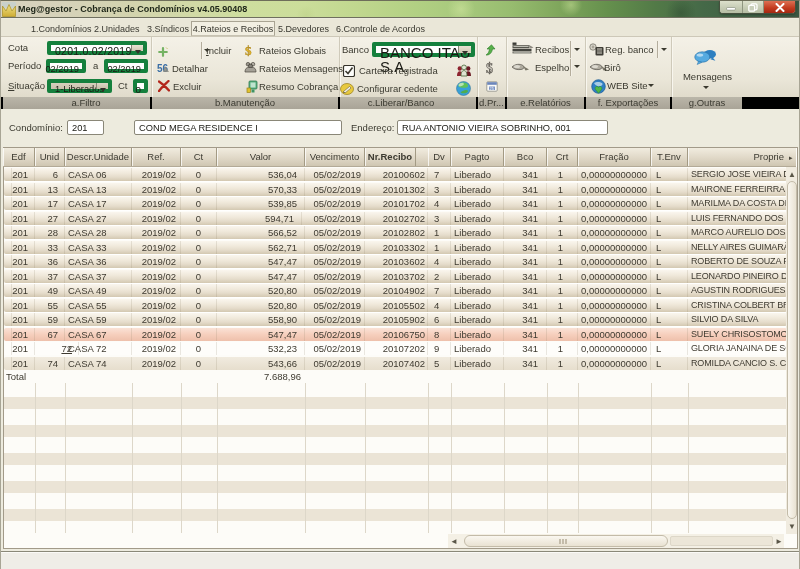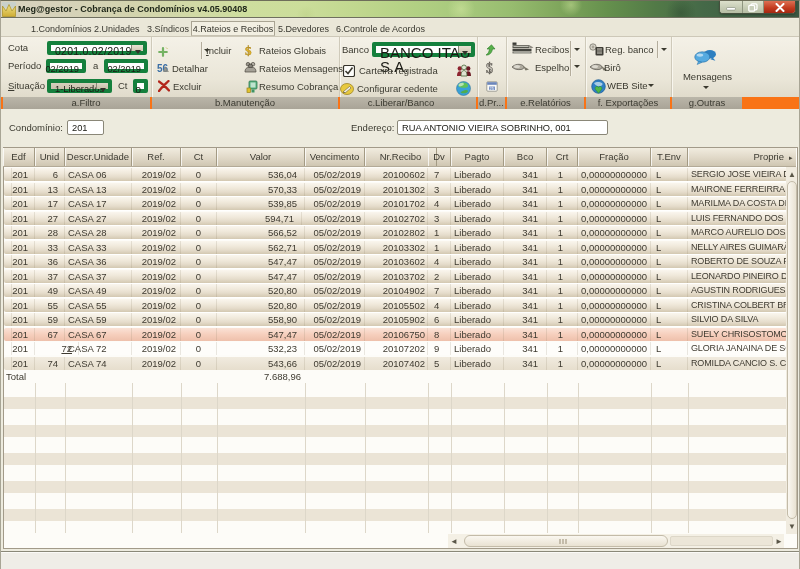--- a/index.html
+++ b/index.html
@@ -27,21 +27,21 @@
 #activetab { position:absolute; left:190px; top:2px; width:84px; height:15px; background:#f2efe2; border:1px solid #a9a493; border-bottom:1px solid #c7c2b2; text-align:center; line-height:14px; font-size:9px; color:#35342c; }
 #tabline { position:absolute; left:0; top:35px; width:798px; height:1px; background:#cdc8b8; }
 
 #toolbar { position:absolute; left:0; top:36px; width:798px; height:60px; background:linear-gradient(#f4f1e7,#eae6d8 70%,#e0dbcb); }
 .vsep { position:absolute; top:36px; height:71px; width:1px; background:#cfcaba; box-shadow:1px 0 0 #f8f6ee; }
 .tlabel { position:absolute; font-size:9.5px; color:#3a392f; }
 .tbox { position:absolute; background:#fff; border:4px solid #15803d; border-radius:2px; font-size:9.8px; color:#1a1a14; }
 .combo-btn { position:absolute; right:0; top:0; bottom:0; width:12px; background:linear-gradient(#e8e2d2,#cfc7b2); border-left:1px solid #8a8778; border-radius:0 1px 1px 0; }
 .carr { position:absolute; width:0; height:0; border-left:3.5px solid transparent; border-right:3.5px solid transparent; border-top:4px solid #33322a; }
 
-#strip { position:absolute; left:0; top:96px; width:798px; height:12px; background:#f97316; }
+#strip { position:absolute; left:0; top:96px; width:798px; height:12px; background:#000000; }
 .seg { position:absolute; top:0; height:12px; background:linear-gradient(#bab6a9,#a9a497); text-align:center; font-size:9.5px; line-height:12px; color:#3b3a31; }
 
 #main { position:absolute; left:0; top:108px; width:798px; height:441px; background:#edebde; }
 .flabel { position:absolute; font-size:9.5px; color:#3a392f; }
 .fbox { position:absolute; background:#fff; border:1px solid #8a8778; border-radius:2px; font-size:9.3px; color:#1a1a14; }
 
 #grid { position:absolute; left:2px; top:146px; width:795px; height:402px; border:1px solid #a29a89; background:#fdfcf8; }
 #ghead { position:absolute; left:2px; top:147px; width:793px; height:19px;
   background:linear-gradient(#f1ecdf,#e0d8c7 55%,#cfc6b2); border-bottom:1px solid #b3aa97; }
 .hc { position:absolute; top:0; height:18px; line-height:18px; font-size:9.5px; color:#3c3a31; text-align:center;
@@ -293,35 +293,38 @@
  <div class="seg" style="left:506px;width:77px;">e.Relatórios</div>
  <div class="seg" style="left:585px;width:84px;">f. Exportações</div>
  <div class="seg" style="left:671px;width:70px;">g.Outras</div>
 </div>
 
 <div id="main"></div>
 <span class="flabel" style="left:8px;top:121px;">Condomínio:</span>
 <div class="fbox" style="left:66px;top:119px;width:37px;height:15px;">
       <span style="position:absolute;left:4px;top:0;line-height:14px;">201</span>
     </div>
+<div class="fbox" style="left:133px;top:119px;width:208px;height:15px;">
+      <span style="position:absolute;left:4px;top:0;line-height:14px;">COND MEGA RESIDENCE I</span>
+    </div>
 <span class="flabel" style="left:350px;top:121px;">Endereço:</span>
 <div class="fbox" style="left:396px;top:119px;width:211px;height:15px;">
       <span style="position:absolute;left:4px;top:0;line-height:14px;">RUA ANTONIO VIEIRA SOBRINHO, 001</span>
     </div>
 
 <div id="grid"></div>
 <div id="ghead">
       <span class="hc" style="left:0px;width:32px;">Edf</span>
       <span class="hc" style="left:32px;width:30px;">Unid</span>
       <span class="hc" style="left:62px;width:67px;">Descr.Unidade</span>
       <span class="hc" style="left:129px;width:49px;">Ref.</span>
       <span class="hc" style="left:178px;width:36px;">Ct</span>
       <span class="hc" style="left:214px;width:88px;">Valor</span>
       <span class="hc" style="left:302px;width:60px;">Vencimento</span>
-      <span class="hc" style="left:362px;width:72px;">Nr.Recibo</span>
+      <span class="hc" style="left:362px;width:51px;font-weight:bold;">Nr.Recibo</span>
       <span class="hc" style="left:425px;width:23px;">Dv</span>
       <span class="hc" style="left:448px;width:53px;">Pagto</span>
       <span class="hc" style="left:501px;width:43px;">Bco</span>
       <span class="hc" style="left:544px;width:31px;">Crt</span>
       <span class="hc" style="left:575px;width:73px;">Fração</span>
       <span class="hc" style="left:648px;width:37px;">T.Env</span>
       <span class="hc" style="left:685px;width:108px;text-align:right;padding-right:12px;border-right:none;">Proprie</span>
       <span style="position:absolute;left:786px;top:6px;font-size:7px;color:#4a463c;">▸</span>
     </div>
 <div class="grow rbar" style="top:167.0px;height:13.0px;">

